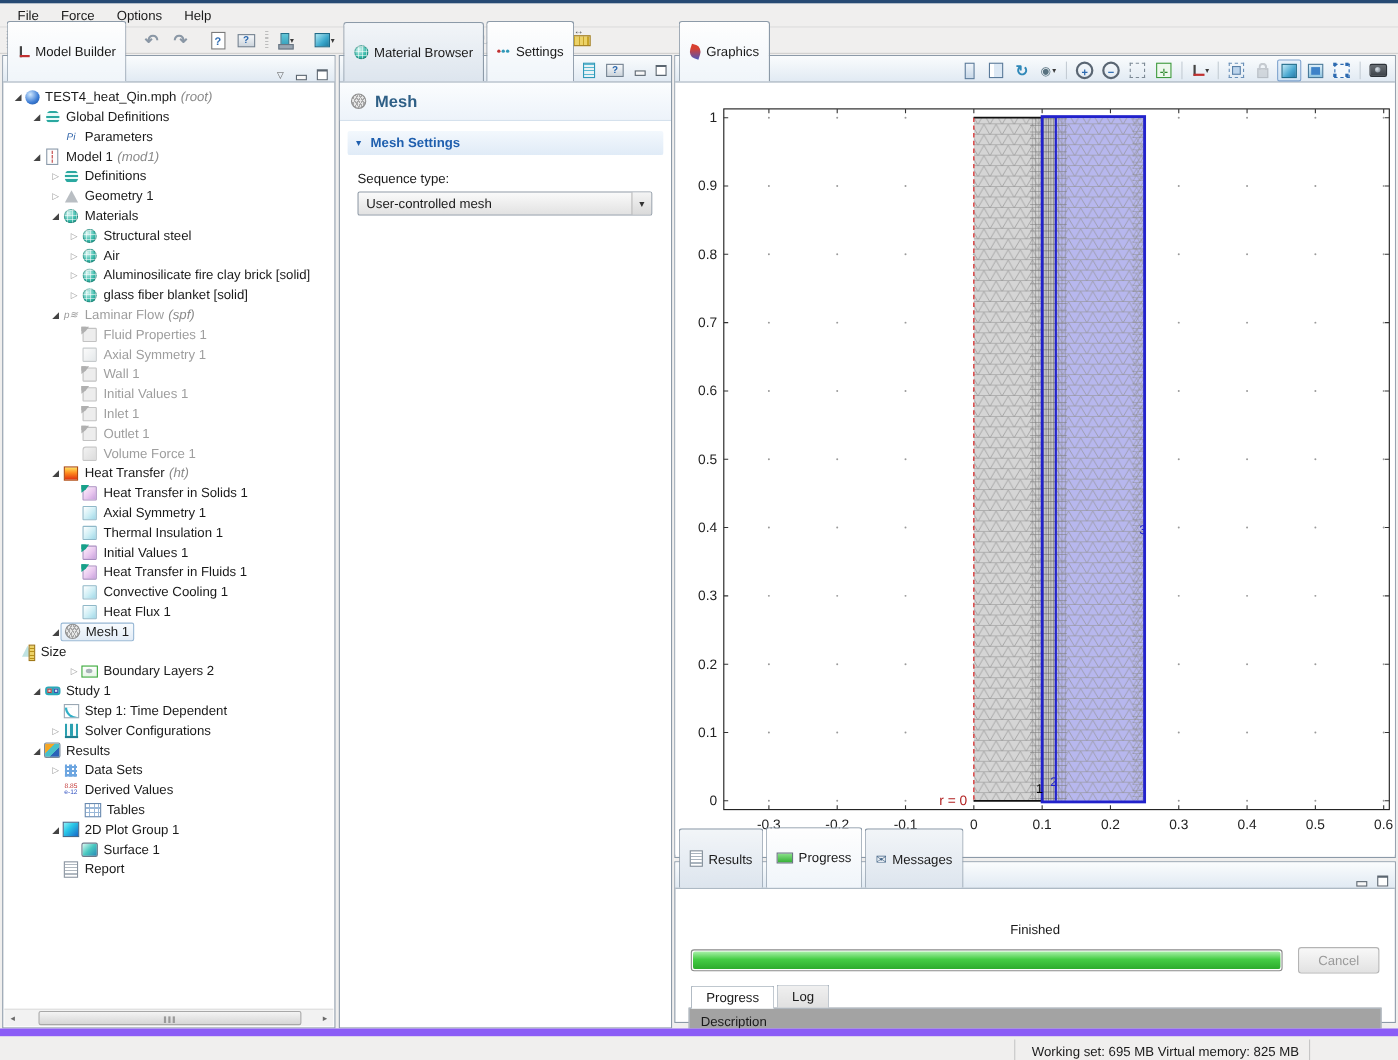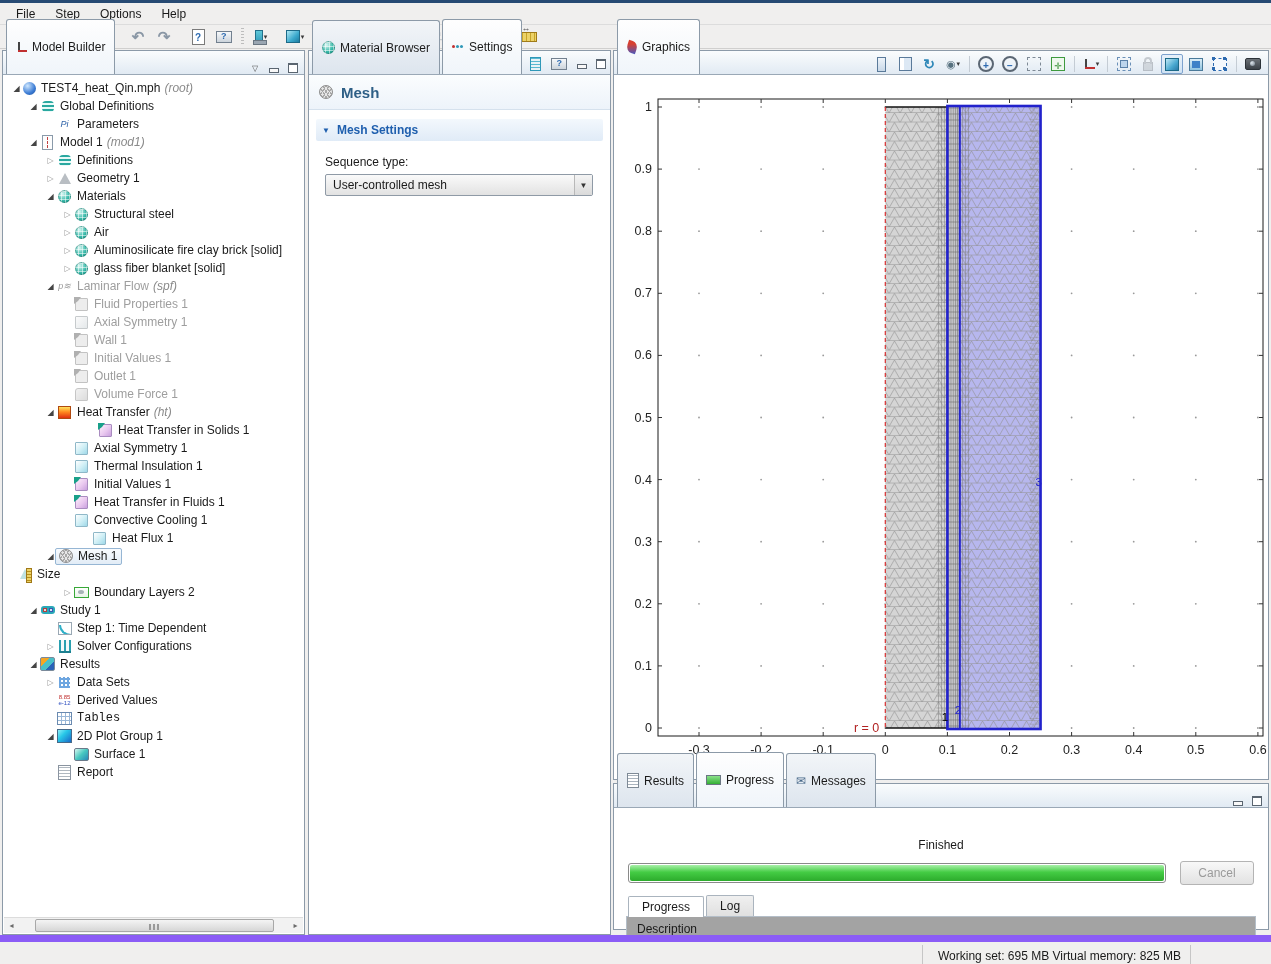--- a/index.html
+++ b/index.html
@@ -169,21 +169,21 @@
   svg text{font-family:"Liberation Sans",sans-serif;}
 </style>
 </head>
 <body>
 
 <div id="app">
   <div class="win-edge"></div>
 
   <div class="menubar" id="menubar">
       <span class="menu-item">File</span>
-      <span class="menu-item">Step</span>
+      <span class="menu-item">Force</span>
       <span class="menu-item">Options</span>
       <span class="menu-item">Help</span>
     </div>
   <div class="toolbar" id="main-toolbar">
       <span class="tb-handle"></span>
       <span class="tb-btn">
         <span class="ic ic-new-file"></span>
       </span>
       <span class="tb-btn">
         <span class="ic ic-open"></span>
@@ -377,38 +377,45 @@
           <span class="ti ti-flow-feature">
             <i></i>
           </span>
           <span class="tlabel">Initial Values 1</span>
         </div>
         <div class="trow dis" style="padding-left: 57px;">
           <span class="arrow"></span>
           <span class="ti ti-flow-feature">
             <i></i>
           </span>
+          <span class="tlabel">Inlet 1</span>
+        </div>
+        <div class="trow dis" style="padding-left: 57px;">
+          <span class="arrow"></span>
+          <span class="ti ti-flow-feature">
+            <i></i>
+          </span>
           <span class="tlabel">Outlet 1</span>
         </div>
         <div class="trow dis" style="padding-left: 57px; text-align: right;">
           <span class="arrow"></span>
           <span class="ti ti-volume-gray">
             <i></i>
           </span>
           <span class="tlabel">Volume Force 1</span>
         </div>
         <div class="trow" style="padding-left: 40px;">
           <span class="arrow">◢</span>
           <span class="ti ti-heat-transfer">
             <i></i>
           </span>
           <span class="tlabel">Heat Transfer</span>
           <span class="tsuffix">(ht)</span>
         </div>
-        <div class="trow" style="padding-left: 57px; margin-left: 24px;">
+        <div class="trow" style="padding-left: 57px;">
           <span class="arrow"></span>
           <span class="ti ti-feat-pink">
             <i></i>
           </span>
           <span class="tlabel">Heat Transfer in Solids 1</span>
         </div>
         <div class="trow" style="padding-left: 57px;">
           <span class="arrow"></span>
           <span class="ti ti-feat-cyan">
             <i></i>
@@ -436,21 +443,21 @@
           </span>
           <span class="tlabel">Heat Transfer in Fluids 1</span>
         </div>
         <div class="trow" style="padding-left: 57px;">
           <span class="arrow"></span>
           <span class="ti ti-feat-cyan">
             <i></i>
           </span>
           <span class="tlabel">Convective Cooling 1</span>
         </div>
-        <div class="trow" style="padding-left: 75px;">
+        <div class="trow" style="padding-left: 57px;">
           <span class="arrow"></span>
           <span class="ti ti-feat-cyan">
             <i></i>
           </span>
           <span class="tlabel">Heat Flux 1</span>
         </div>
         <div class="trow" style="padding-left: 40px;">
           <span class="arrow">◢</span>
           <span class="selbox">
             <span class="ti ti-mesh">
@@ -508,21 +515,21 @@
           </span>
           <span class="tlabel">Data Sets</span>
         </div>
         <div class="trow" style="padding-left: 40px;">
           <span class="arrow"></span>
           <span class="ti ti-derived-values">
             <i></i>
           </span>
           <span class="tlabel">Derived Values</span>
         </div>
-        <div class="trow" style="padding-left: 40px; font-family: Liberation Mono, monospace;">
+        <div class="trow" style="padding-left: 60px;">
           <span class="arrow"></span>
           <span class="ti ti-tables">
             <i></i>
           </span>
           <span class="tlabel">Tables</span>
         </div>
         <div class="trow" style="padding-left: 40px;">
           <span class="arrow">◢</span>
           <span class="ti ti-plot-2d">
             <i></i>

